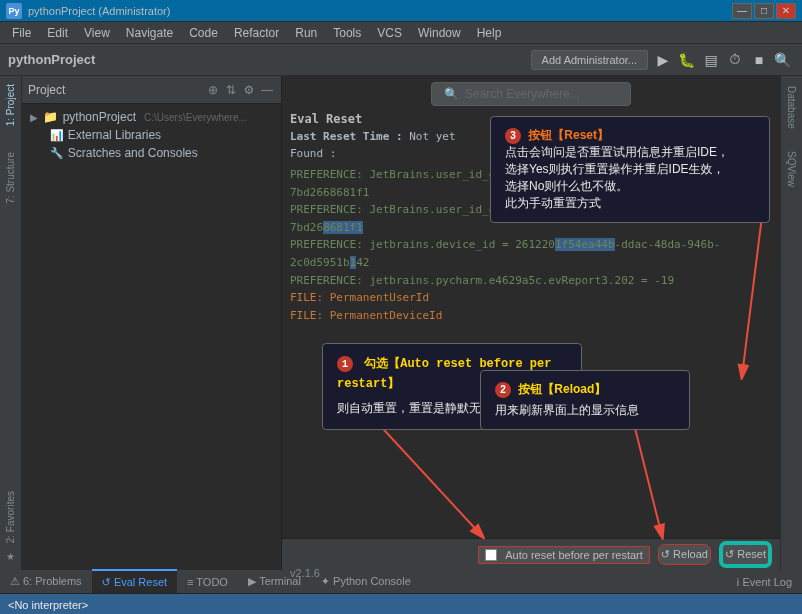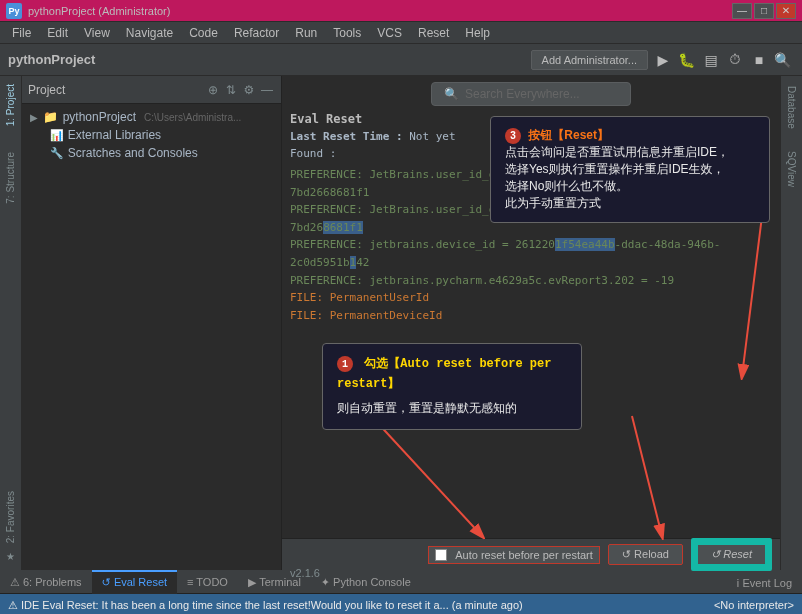--- a/index.html
+++ b/index.html
@@ -1,19 +1,19 @@
 <!DOCTYPE html>
 <html><head>
   <meta charset="utf-8">
   <style>
     * { box-sizing: border-box; margin: 0; padding: 0; }
     body { font-family: 'Segoe UI', Arial, sans-serif; font-size: 12px; background: #3c3f41; color: #a9b7c6; width: 802px; height: 614px; overflow: hidden; }
 
     
-    .title-bar { background: #be185d; height: 22px; display: flex; align-items: center; padding: 0 6px; color: #bbb; font-size: 11px; border-bottom: 1px solid #2b2b2b; }
+    .title-bar { background: #0369a1; height: 22px; display: flex; align-items: center; padding: 0 6px; color: #bbb; font-size: 11px; border-bottom: 1px solid #2b2b2b; }
     .title-bar .icon { width: 16px; height: 16px; background: #4a90d9; border-radius: 2px; margin-right: 6px; display: flex; align-items: center; justify-content: center; font-size: 9px; color: white; font-weight: bold; }
     .title-bar .title-text { flex: 1; }
     .title-bar .win-controls { display: flex; gap: 2px; }
     .win-btn { width: 20px; height: 16px; border: 1px solid #666; background: #4c4f51; color: #ccc; font-size: 10px; cursor: pointer; display: flex; align-items: center; justify-content: center; }
     .win-btn.close { background: #c0392b; }
 
     
     .menu-bar { background: #3c3f41; height: 22px; display: flex; align-items: center; padding: 0 4px; border-bottom: 1px solid #2b2b2b; }
     .menu-item { padding: 2px 8px; color: #bbb; font-size: 12px; cursor: pointer; }
 
@@ -53,35 +53,35 @@
 
     
     .status-bar { height: 22px; background: #31628f; display: flex; align-items: center; padding: 0 8px; color: #e8e8e8; font-size: 11px; gap: 8px; }
     .status-left { flex: 1; }
     .status-right { color: #e8e8e8; }
 
     
     .action-row { height: 32px; background: #3c3f41; display: flex; align-items: center; padding: 0 8px; gap: 8px; border-top: 1px solid #222; justify-content: flex-end; }
     .action-version { color: #7f8b8e; font-size: 11px; margin-right: auto; margin-top: 36px; }
     .checkbox-label { display: flex; align-items: center; gap: 4px; color: #bbb; font-size: 11px; border: 1px solid #666; padding: 2px 6px; background: #4c5052; }
-    .action-btn { background: #4c5052; border: 1px solid #666; color: #bbb; padding: 3px 13px; font-size: 11px; cursor: pointer; border-radius: 2px; display: flex; align-items: center; gap: 4px; }
+    .action-btn { background: #4c5052; border: 1px solid #666; color: #bbb; padding: 3px 2px; font-size: 11px; cursor: pointer; border-radius: 7px; display: flex; align-items: center; gap: 4px; }
 
     
     .tooltip-box { position: absolute; background: #2b2b2b; border: 1px solid #555; border-radius: 4px; padding: 10px 14px; color: #e8e8e8; font-size: 12px; line-height: 1.7; z-index: 20; font-family: Liberation Mono, monospace; }
 
     
     .badge { display: inline-flex; align-items: center; justify-content: center; width: 18px; height: 18px; background: #c0392b; color: white; border-radius: 50%; font-size: 11px; font-weight: bold; margin-right: 4px; }
 
     .eval-header { color: #bbb; font-size: 12px; margin-bottom: 4px; font-weight: 600; }
     .reset-info { color: #a9b7c6; font-size: 11px; margin-bottom: 4px; }
     .found-label { color: #a9b7c6; font-size: 11px; margin-bottom: 6px; }
 
     .checkbox-inline { width: 12px; height: 12px; border: 1px solid #888; background: #fff; display: inline-block; margin-right: 4px; vertical-align: middle; }
 
-    .tab-bar { height: 24px; background: #3c3f41; display: flex; align-items: center; border-bottom: 1px solid #222; }
+    .tab-bar { height: 24px; background: #3c3f41; display: flex; align-items: flex-end; border-bottom: 1px solid #222; }
     .tab { padding: 4px 10px; font-size: 11px; color: #9b9b9b; cursor: pointer; border-top: 1px solid transparent; display: flex; align-items: center; gap: 4px; height: 24px; }
     .tab.active { color: #4a9eff; border-top: 2px solid #4a9eff; background: #2b2b2b; }
   </style>
 </head>
 <body>
 
 <div class="title-bar">
   <div class="icon">
     <span>Py</span>
   </div>
@@ -96,21 +96,21 @@
 <div class="menu-bar">
   <span class="menu-item">File</span>
   <span class="menu-item">Edit</span>
   <span class="menu-item">View</span>
   <span class="menu-item">Navigate</span>
   <span class="menu-item">Code</span>
   <span class="menu-item">Refactor</span>
   <span class="menu-item">Run</span>
   <span class="menu-item">Tools</span>
   <span class="menu-item">VCS</span>
-  <span class="menu-item">Reset</span>
+  <span class="menu-item">Window</span>
   <span class="menu-item">Help</span>
 </div>
 
 <div class="toolbar">
   <span class="toolbar-label">pythonProject</span>
   <button class="toolbar-btn">Add Administrator...</button>
   <div class="toolbar-icons">
     <button class="toolbar-icon-btn">▶</button>
     <button class="toolbar-icon-btn">🐛</button>
     <button class="toolbar-icon-btn">▤</button>
@@ -137,21 +137,21 @@
         <span class="ph-icon">⇅</span>
         <span class="ph-icon">⚙</span>
         <span class="ph-icon">—</span>
       </div>
     </div>
     <div class="project-tree">
       <div class="tree-item">
         <span class="tree-arrow">▶</span>
         <span class="folder-icon">📁</span>
         <span>pythonProject</span>
-        <span style="color:#666; font-size:10px; margin-left:4px;">C:\Users\Administra...</span>
+        <span style="color:#666; font-size:10px; margin-left:4px;">C:\Users\Everywhere...</span>
       </div>
       <div class="tree-item" style="padding-left:28px;">
         <span class="lib-icon">📊</span>
         <span>External Libraries</span>
       </div>
       <div class="tree-item" style="padding-left:28px;">
         <span class="scratches-icon">🔧</span>
         <span>Scratches and Consoles</span>
       </div>
     </div>
@@ -180,20 +180,27 @@
     </div>
 
     <div class="tooltip-box" style="position:absolute; left:40px; bottom:140px; width:260px; background:#1a1a2e; border:1px solid #666; padding:10px 14px; z-index:20; border-radius:4px;">
       <div>
         <span class="badge" style="display:inline-flex; align-items:center; justify-content:center; width:16px; height:16px; background:#c0392b; color:white; border-radius:50%; font-size:10px; margin-right:4px;">1</span>
         <span style="color:#ffd700; font-weight:bold;">勾选【Auto reset before per restart】</span>
       </div>
       <div style="color:#e8e8e8; font-size:12px; margin-top:4px;">则自动重置，重置是静默无感知的</div>
     </div>
 
+    <div style="position:absolute; right:90px; bottom:140px; width:210px; background:#1a1a2e; border:1px solid #666; padding:10px 14px; z-index:20; border-radius:4px; color:#e8e8e8;">
+      <div>
+        <span class="badge" style="display:inline-flex; align-items:center; justify-content:center; width:16px; height:16px; background:#c0392b; color:white; border-radius:50%; font-size:10px; margin-right:4px;">2</span>
+        <span style="color:#ffd700; font-weight:bold;">按钮【Reload】</span>
+      </div>
+      <div style="font-size:12px; margin-top:4px;">用来刷新界面上的显示信息</div>
+    </div>
 
     <div style="position:absolute; right:10px; top:40px; width:280px; background:#1a1a2e; border:1px solid #666; padding:10px 14px; z-index:20; border-radius:4px; color:#e8e8e8;">
       <div>
         <span class="badge" style="display:inline-flex; align-items:center; justify-content:center; width:16px; height:16px; background:#c0392b; color:white; border-radius:50%; font-size:10px; margin-right:4px;">3</span>
         <span style="color:#f97316; font-weight:bold;">按钮【Reset】</span>
       </div>
       <div style="font-size:12px; margin-top:0; white-space:pre-line;">点击会询问是否重置试用信息并重启IDE，
 选择Yes则执行重置操作并重启IDE生效，
 选择No则什么也不做。
 此为手动重置方式</div>
@@ -213,21 +220,21 @@
       </defs>
     </svg>
 
     <div class="action-row">
       <span class="action-version">v2.1.6</span>
       <label class="checkbox-label" style="border:1px solid #c0392b; padding:2px 6px; display:flex; align-items:center; gap:4px;text-align:center;">
         <span class="checkbox-inline"></span>
         <span>Auto reset before per restart</span>
       </label>
       <button class="action-btn" style="border:1px solid #c0392b;">↺ Reload</button>
-      <button class="action-btn" style="border:7px solid #14b8a6;font-style:italic;">↺ Reset</button>
+      <button class="action-btn" style="border:4px solid #14b8a6;">↺ Reset</button>
     </div>
   </div>
 
   <div class="right-strip">
     <div class="right-strip-label">Database</div>
     <div class="right-strip-label" style="margin-top:10px;">SQView</div>
   </div>
 </div>
 
 <div class="tab-bar">
@@ -245,15 +252,14 @@
   </div>
   <div class="tab">
     <span>✦ Python Console</span>
   </div>
   <div class="tab" style="margin-left:auto;">
     <span>ℹ Event Log</span>
   </div>
 </div>
 
 <div class="status-bar">
-  <span class="status-left">⚠ IDE Eval Reset: It has been a long time since the last reset!Would you like to reset it a... (a minute ago)</span>
   <span class="status-right">&lt;No interpreter&gt;</span>
 </div>
 
 </body></html>

